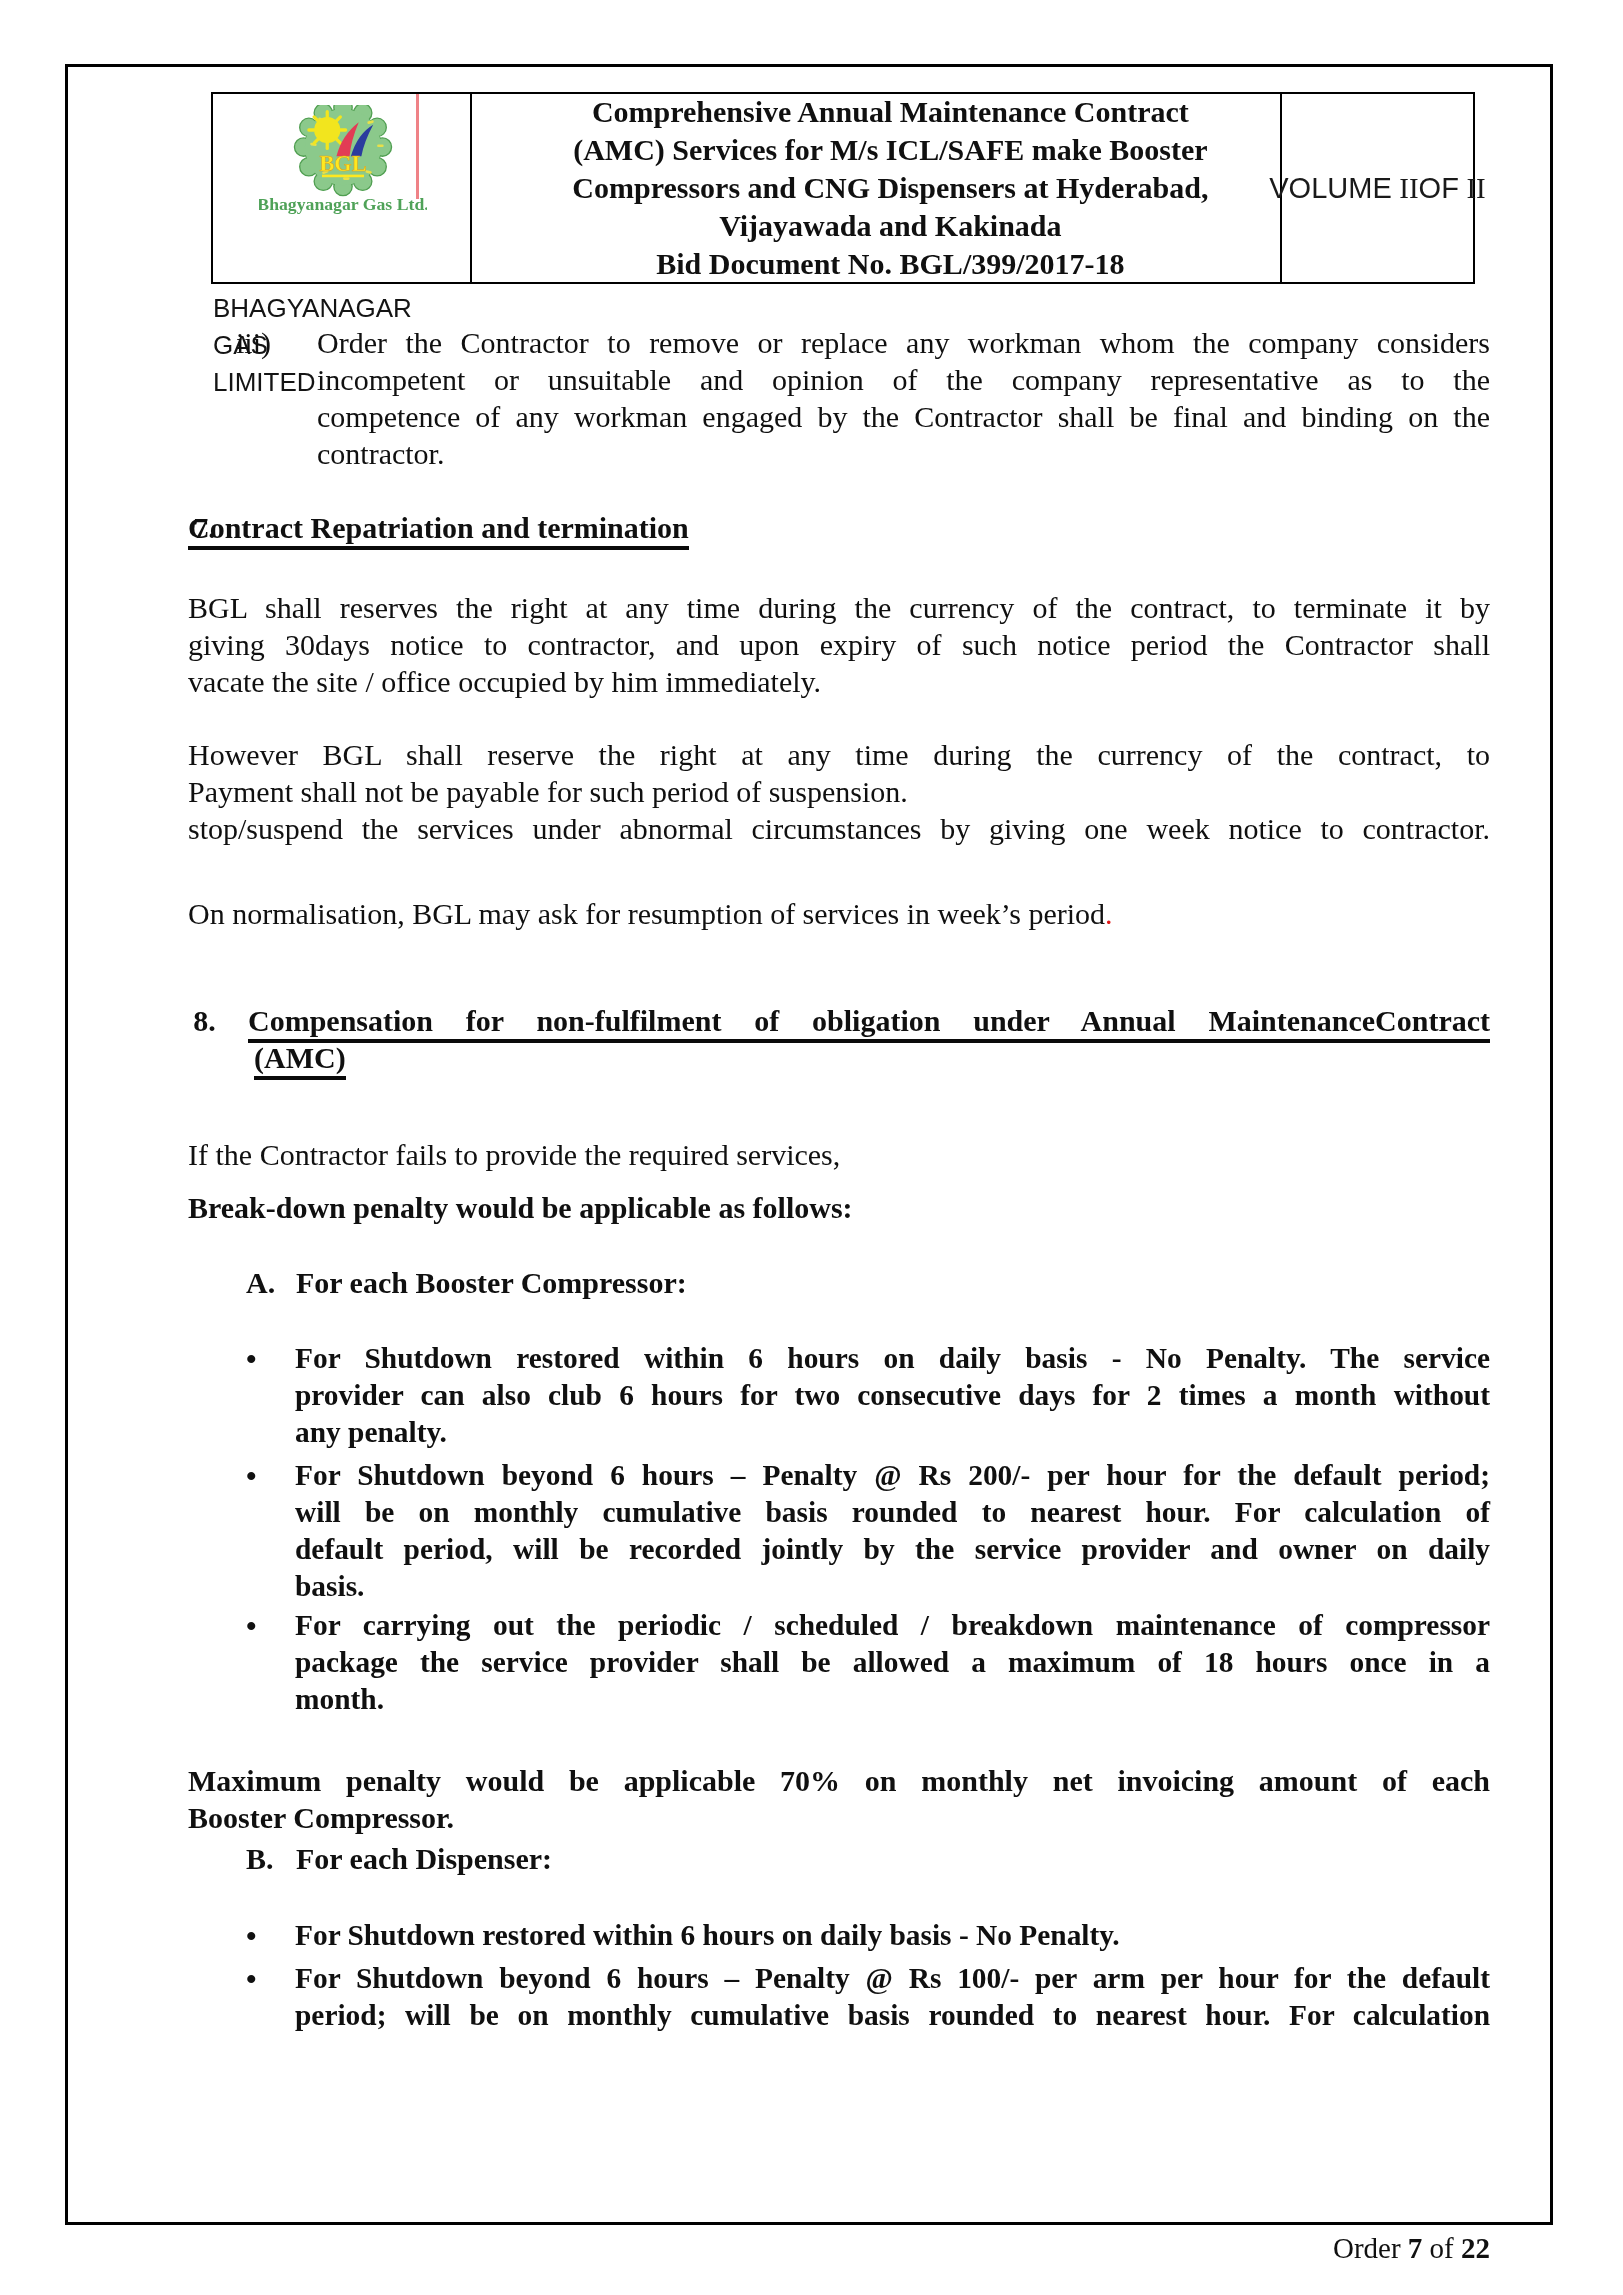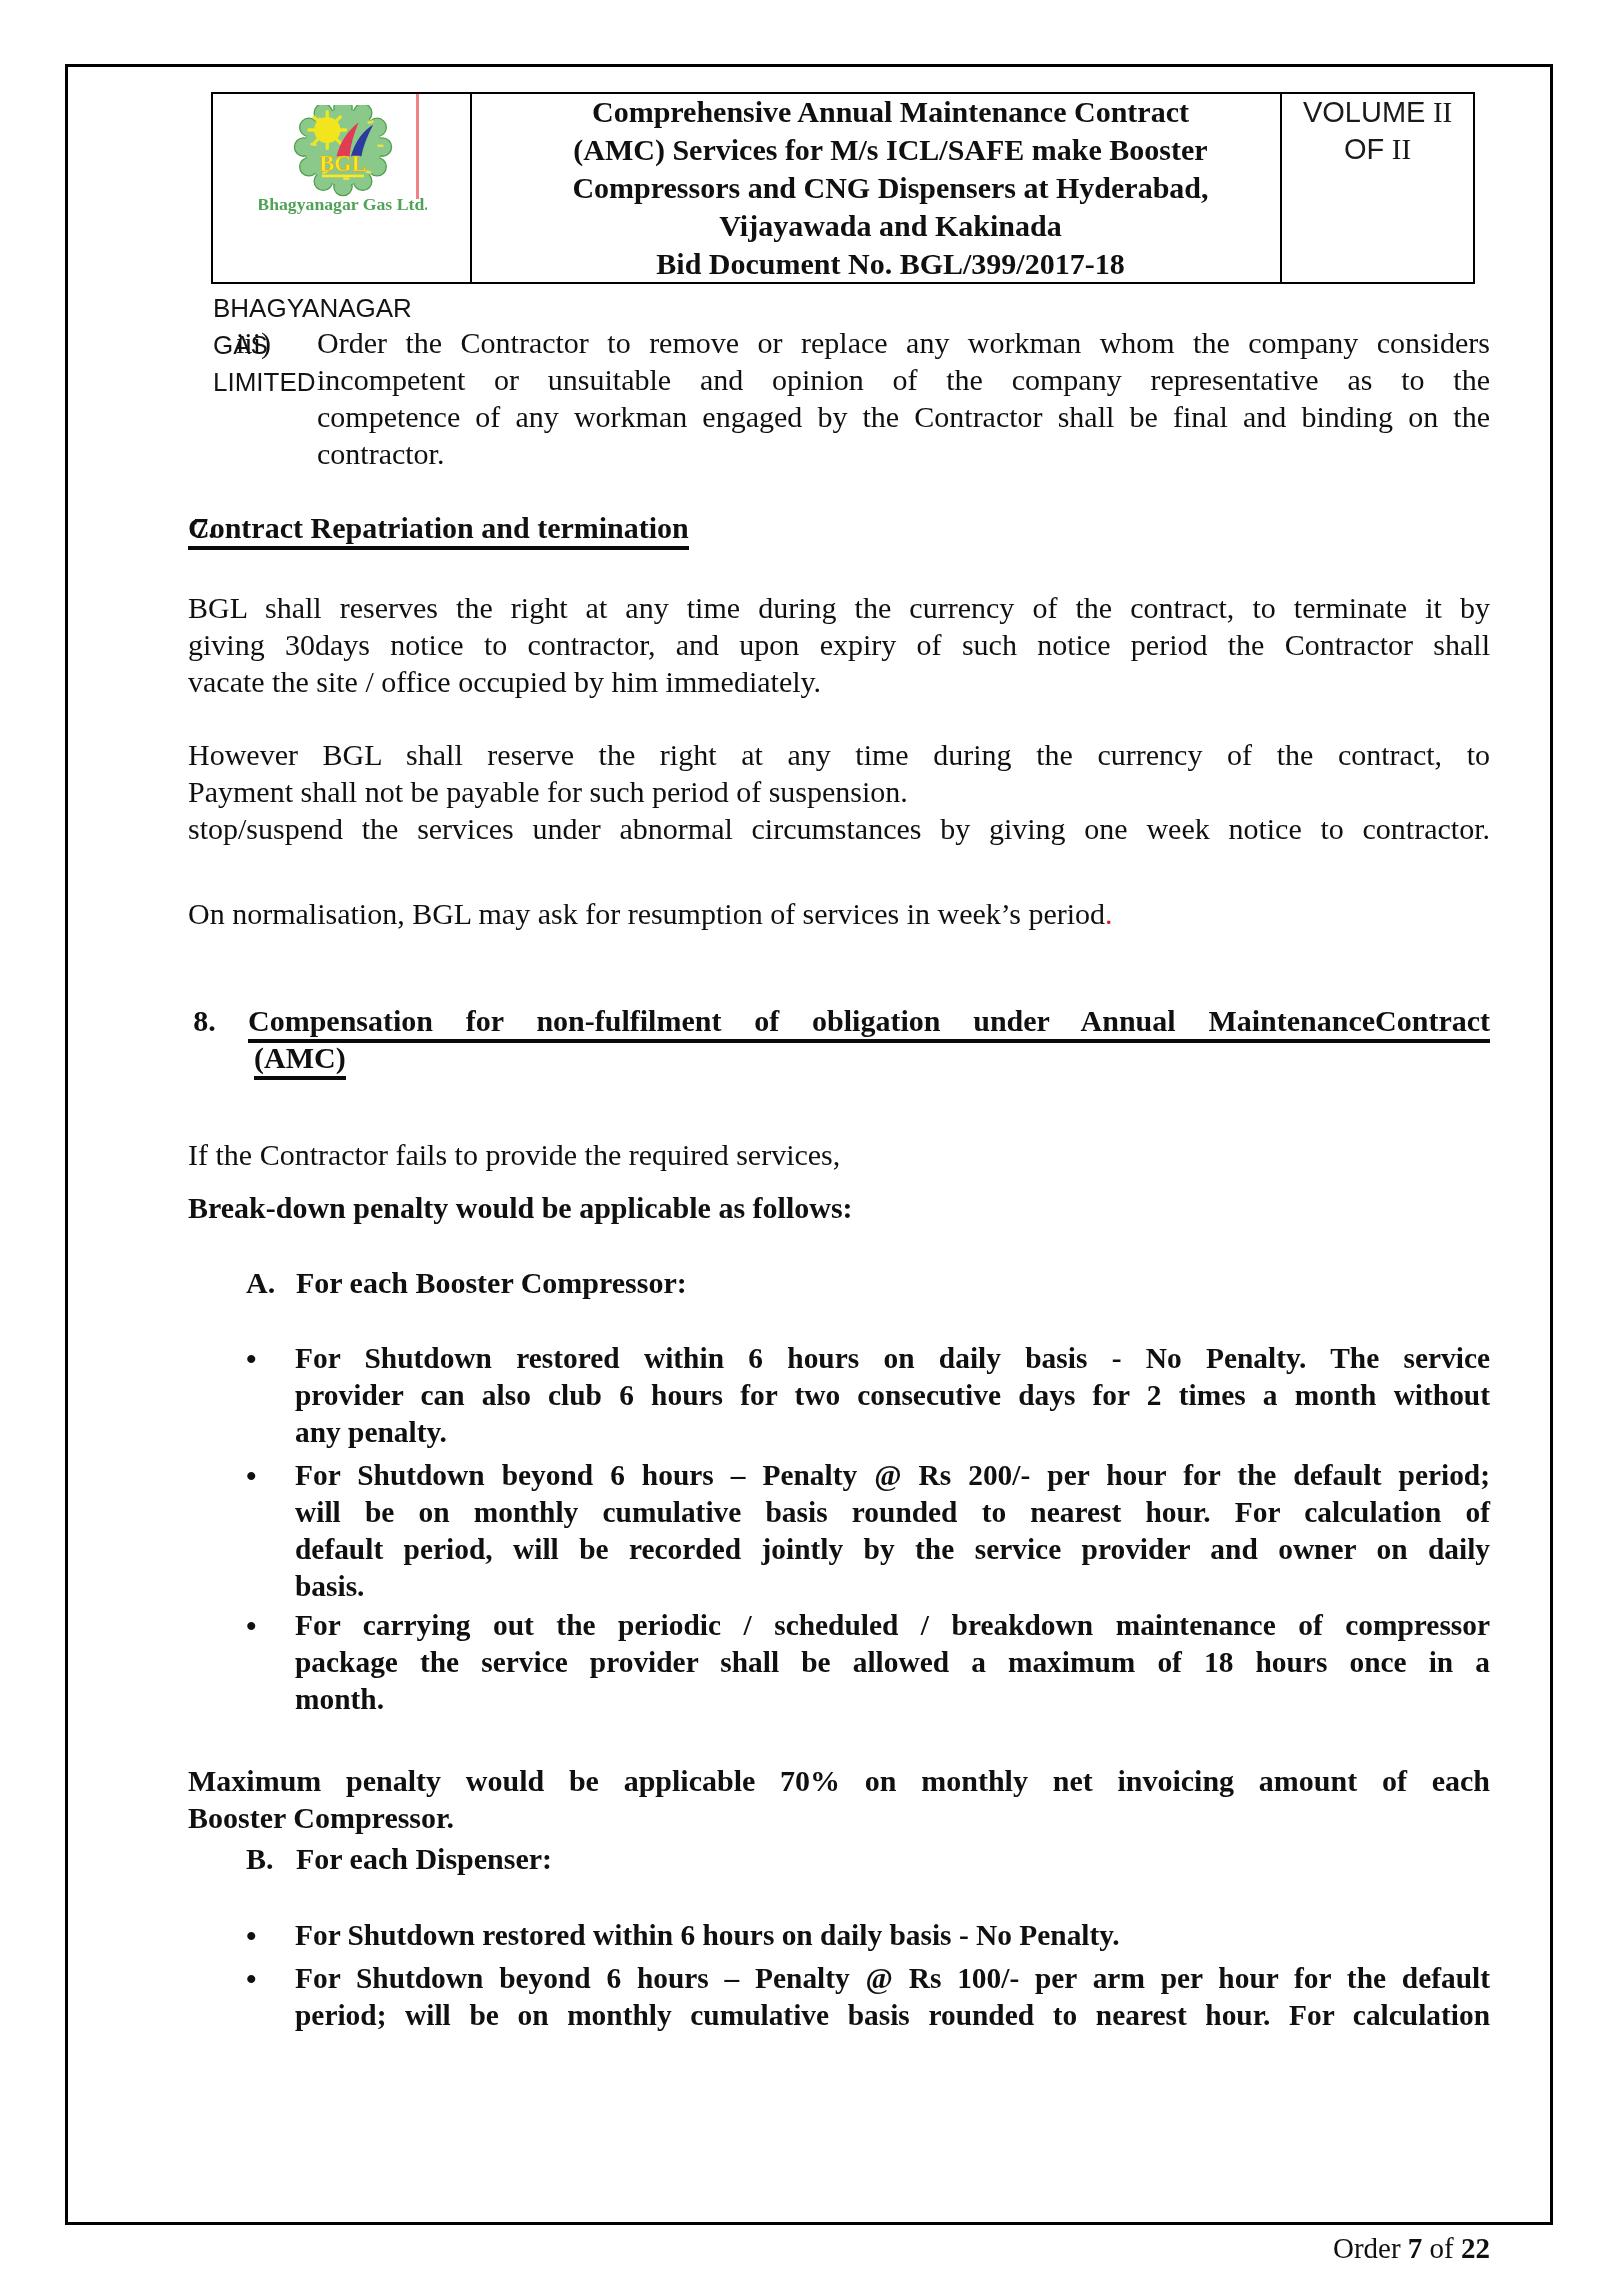--- a/index.html
+++ b/index.html
@@ -7,21 +7,21 @@
         font-family:"Liberation Serif", serif;color:#101010;}
   .page-border{position:absolute;left:65px;top:64px;width:1488px;height:2161px;
         border:3.9px solid #000;box-sizing:border-box;}
   
   .header{position:absolute;left:211px;top:92px;width:1264px;height:192px;
         border:2.6px solid #000;box-sizing:border-box;display:flex;background:#fff;}
   .cell{box-sizing:border-box;height:100%;}
   .logo-cell{width:259px;border-right:2.6px solid #000;position:relative;text-align:center;}
   .title-cell{width:811px;border-right:2.6px solid #000;display:flex;flex-direction:column;
         justify-content:center;align-items:center;padding-left:29px;}
-  .volume-cell{width:191px;display:flex;flex-direction:column;justify-content:flex-start;
+  .volume-cell{width:191px;display:flex;justify-content:center;
         align-items:center;}
   .title-line{font-weight:bold;font-size:30px;line-height:38px;text-align:center;}
   .volume-line{font-size:29px;line-height:37px;font-family:"Liberation Sans", sans-serif;color:#1a1a1a;}
   .volume-line .numeral{font-family:"Liberation Serif", serif;}
   .gap{margin-right:0.26em;}
   .company{position:absolute;left:0;top:196px;width:100%;text-align:left;
         font-family:"Liberation Sans", sans-serif;font-size:26px;line-height:37px;color:#141414;}
   .scan-line{position:absolute;left:203px;top:0;width:2.6px;height:105px;background:#ef8287;}
   .logo-svg{position:absolute;left:46px;top:10.5px;}
   

